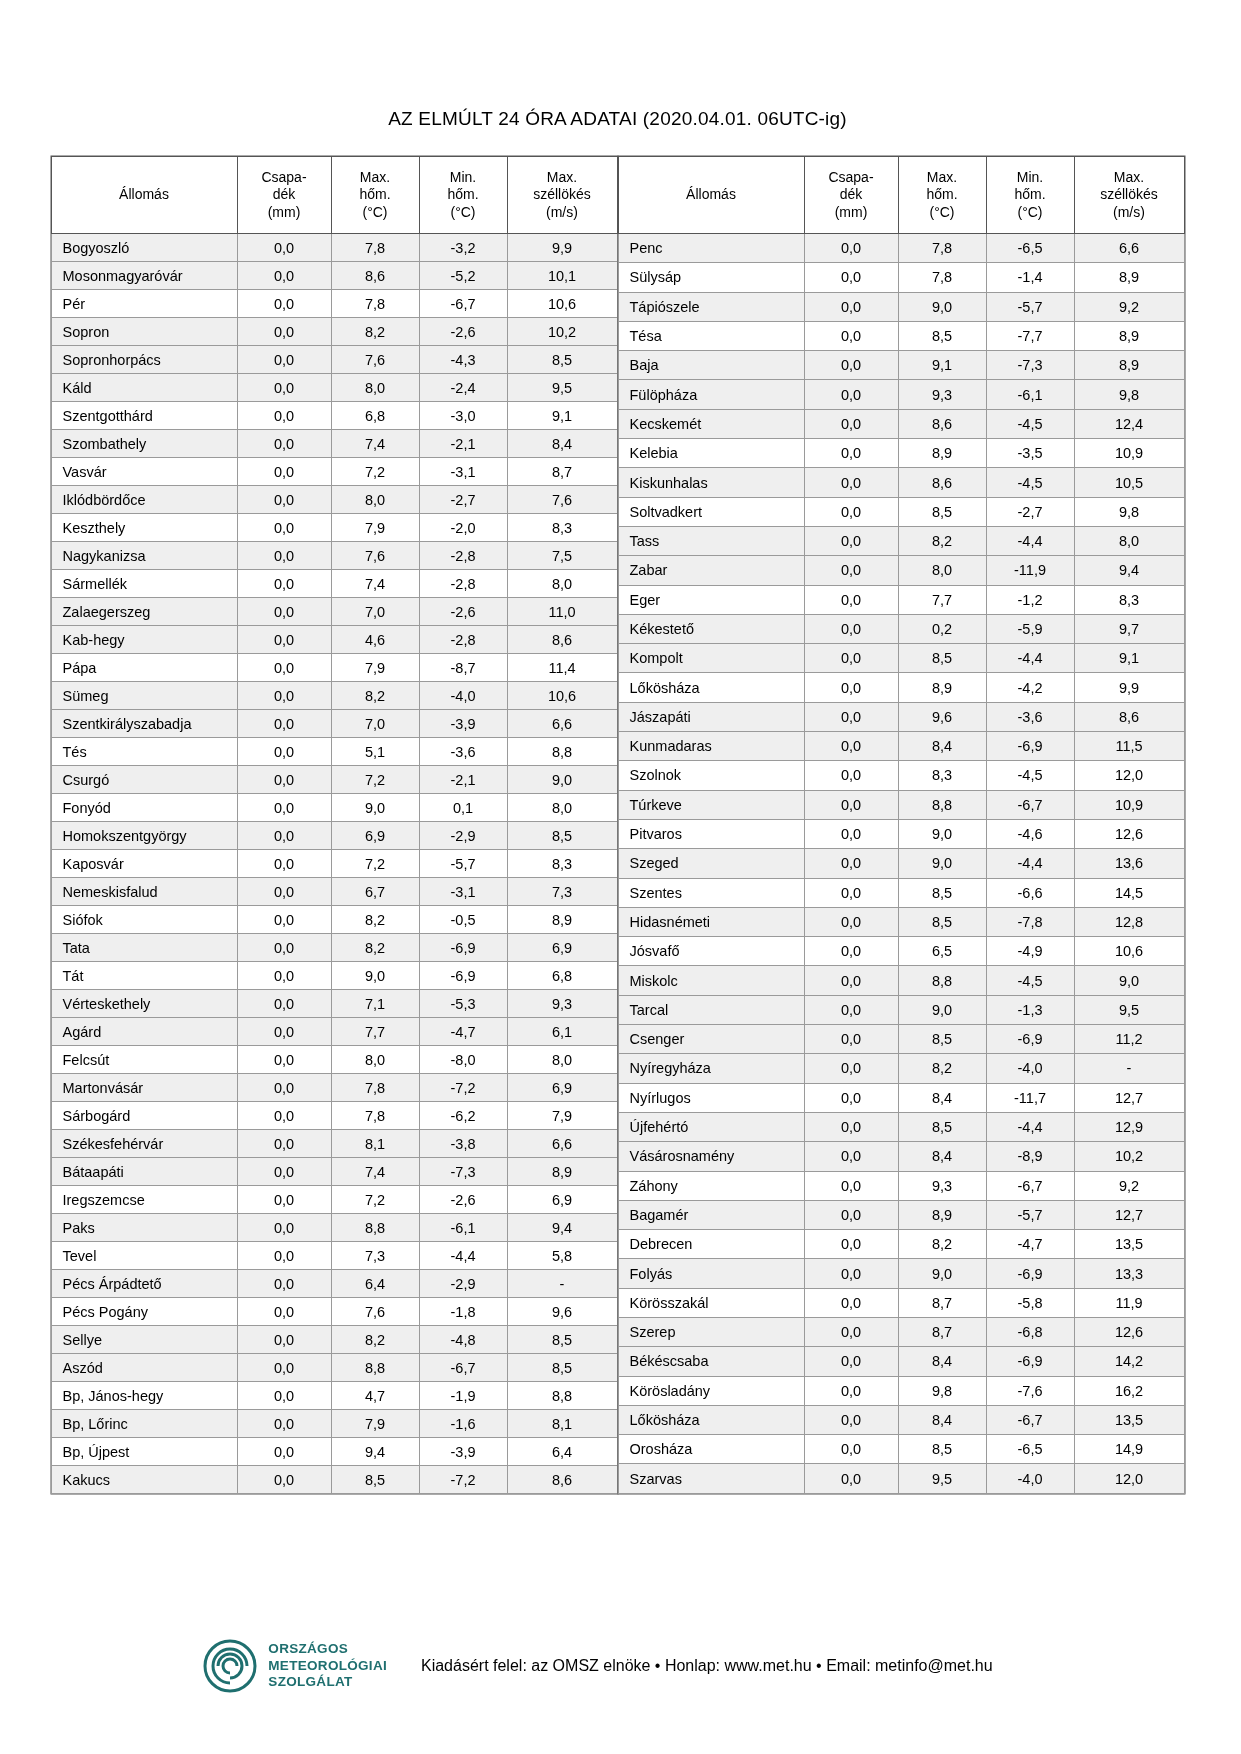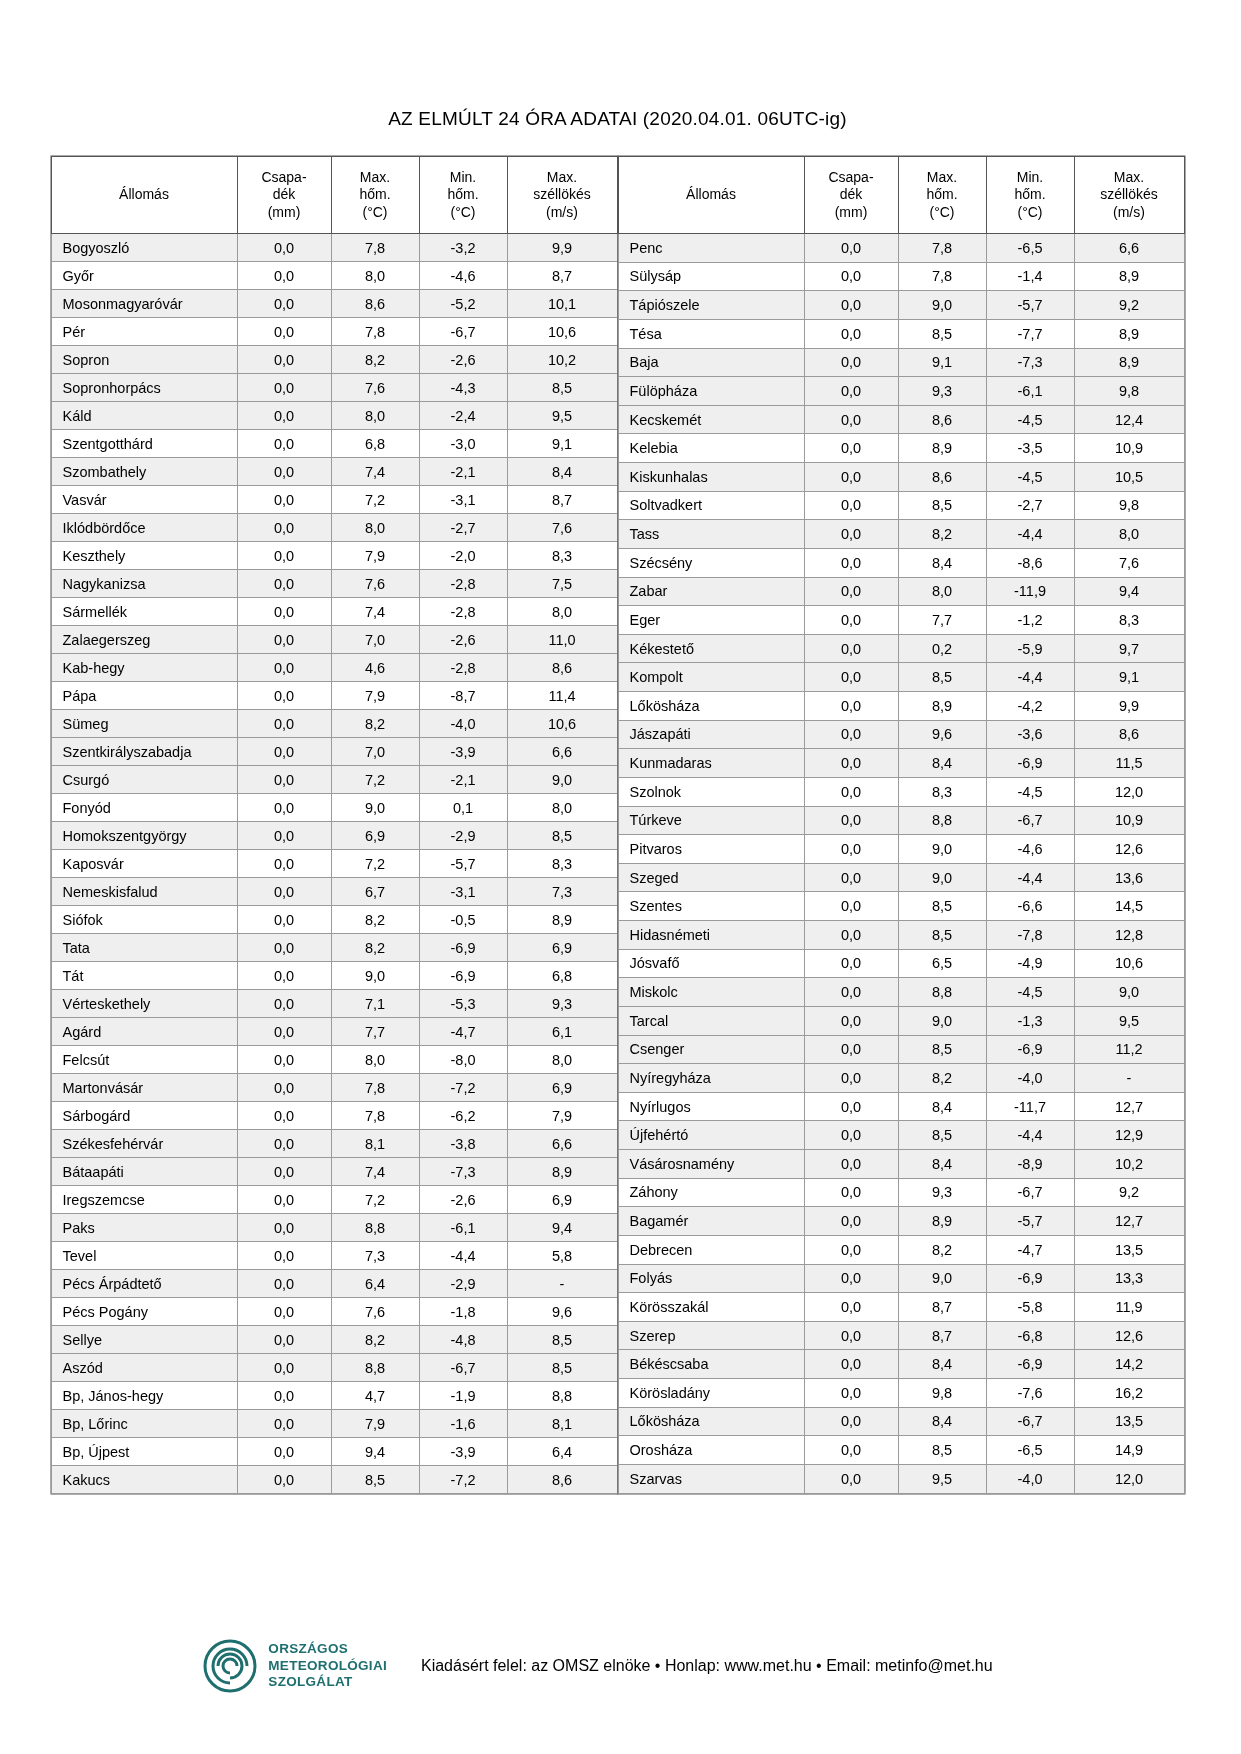--- a/index.html
+++ b/index.html
@@ -149,27 +149,20 @@
         </tr>
       </thead>
       <tbody>
           <tr class="shade">
             <td class="station">Bogyoszló</td>
             <td>0,0</td>
             <td>7,8</td>
             <td>-3,2</td>
             <td>9,9</td>
           </tr>
-          <tr class="plain">
-            <td class="station">Győr</td>
-            <td>0,0</td>
-            <td>8,0</td>
-            <td>-4,6</td>
-            <td>8,7</td>
-          </tr>
           <tr class="shade">
             <td class="station">Mosonmagyaróvár</td>
             <td>0,0</td>
             <td>8,6</td>
             <td>-5,2</td>
             <td>10,1</td>
           </tr>
           <tr class="plain">
             <td class="station">Pér</td>
             <td>0,0</td>
@@ -274,20 +267,27 @@
             <td>8,2</td>
             <td>-4,0</td>
             <td>10,6</td>
           </tr>
           <tr class="shade">
             <td class="station">Szentkirályszabadja</td>
             <td>0,0</td>
             <td>7,0</td>
             <td>-3,9</td>
             <td>6,6</td>
+          </tr>
+          <tr class="plain">
+            <td class="station">Tés</td>
+            <td>0,0</td>
+            <td>5,1</td>
+            <td>-3,6</td>
+            <td>8,8</td>
           </tr>
           <tr class="shade">
             <td class="station">Csurgó</td>
             <td>0,0</td>
             <td>7,2</td>
             <td>-2,1</td>
             <td>9,0</td>
           </tr>
           <tr class="plain">
             <td class="station">Fonyód</td>
@@ -571,27 +571,20 @@
             <td>-2,7</td>
             <td>9,8</td>
           </tr>
           <tr class="shade">
             <td class="station">Tass</td>
             <td>0,0</td>
             <td>8,2</td>
             <td>-4,4</td>
             <td>8,0</td>
           </tr>
-          <tr class="plain">
-            <td class="station">Szécsény</td>
-            <td>0,0</td>
-            <td>8,4</td>
-            <td>-8,6</td>
-            <td>7,6</td>
-          </tr>
           <tr class="shade">
             <td class="station">Zabar</td>
             <td>0,0</td>
             <td>8,0</td>
             <td>-11,9</td>
             <td>9,4</td>
           </tr>
           <tr class="plain">
             <td class="station">Eger</td>
             <td>0,0</td>

